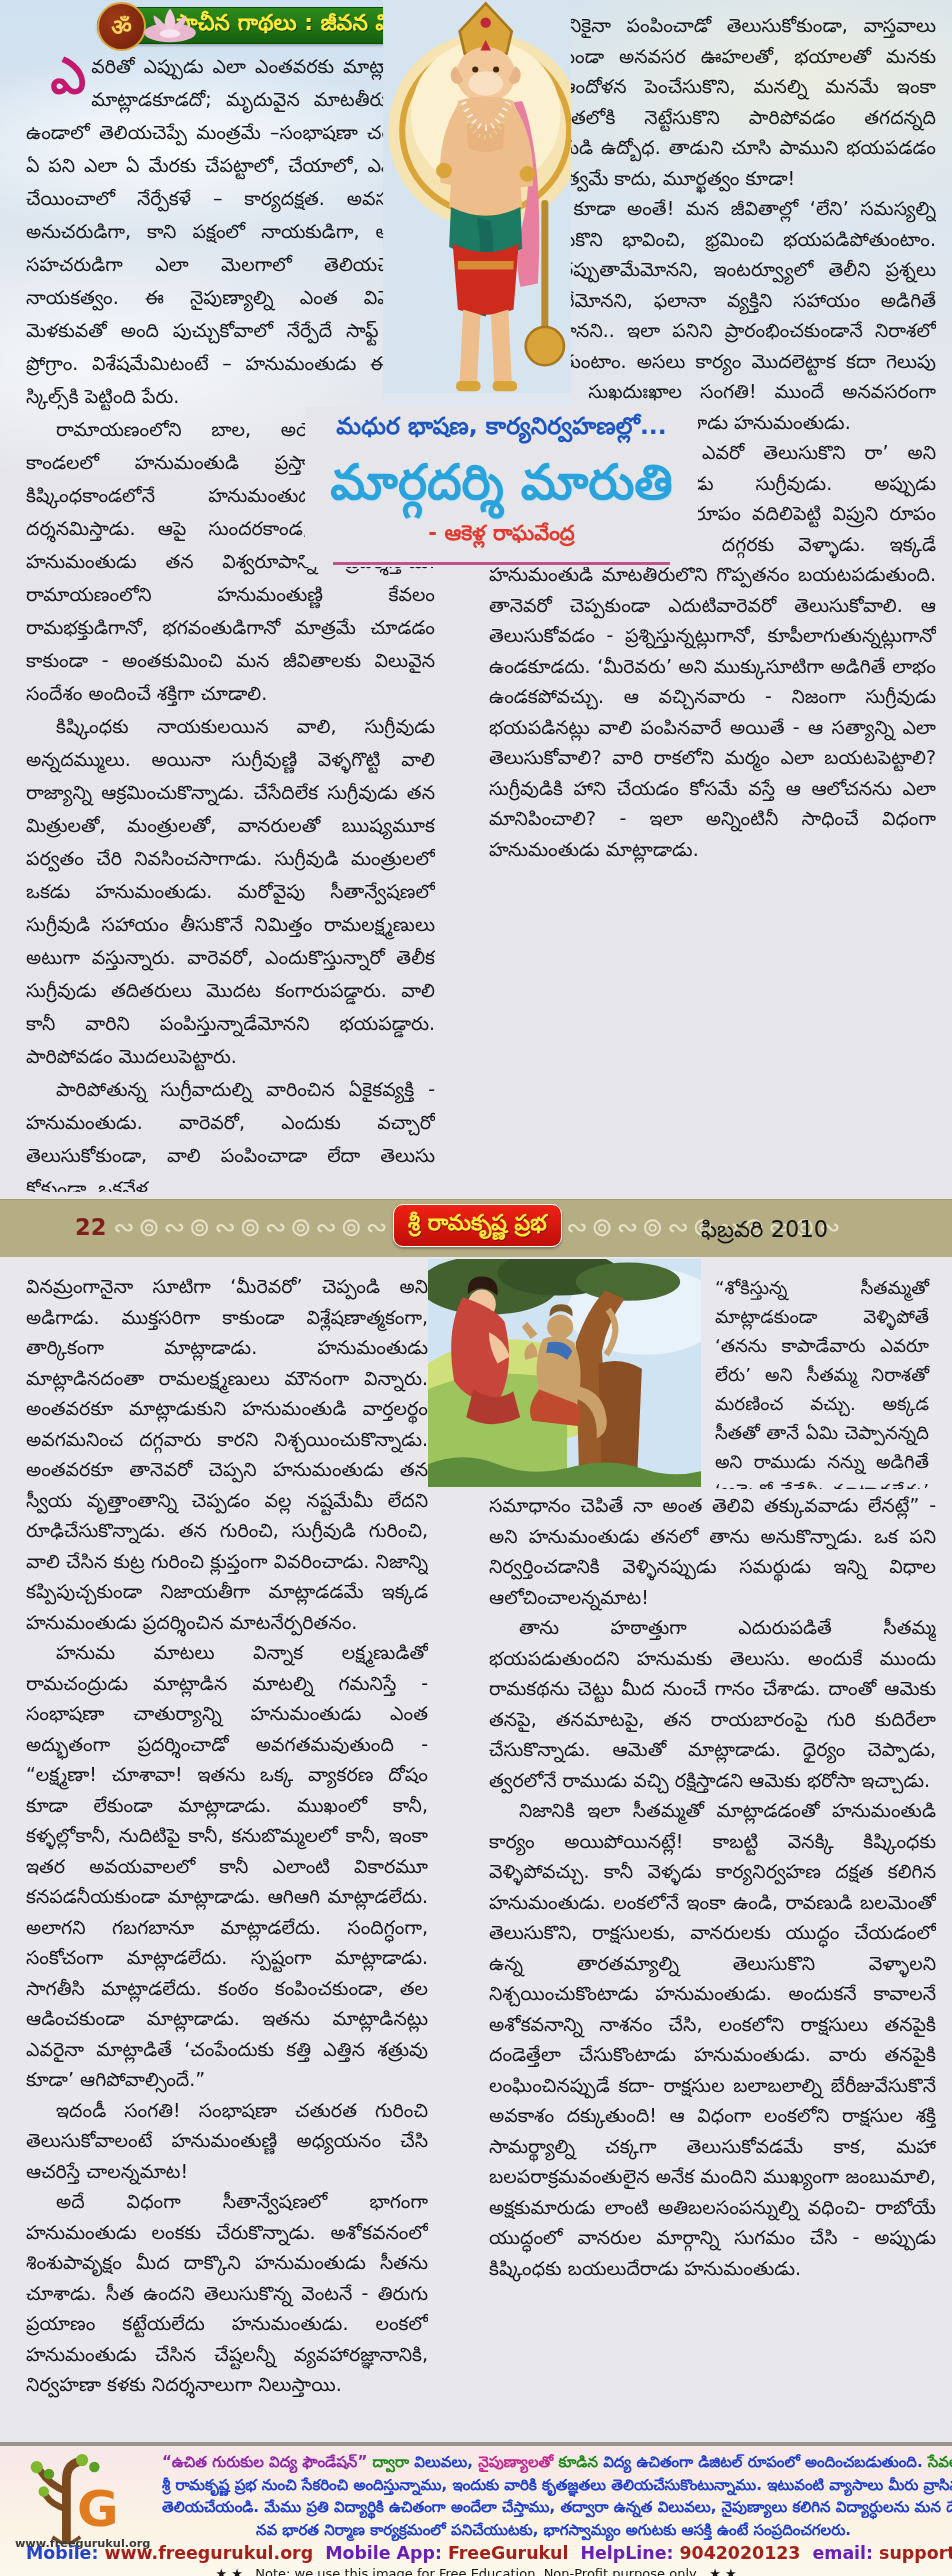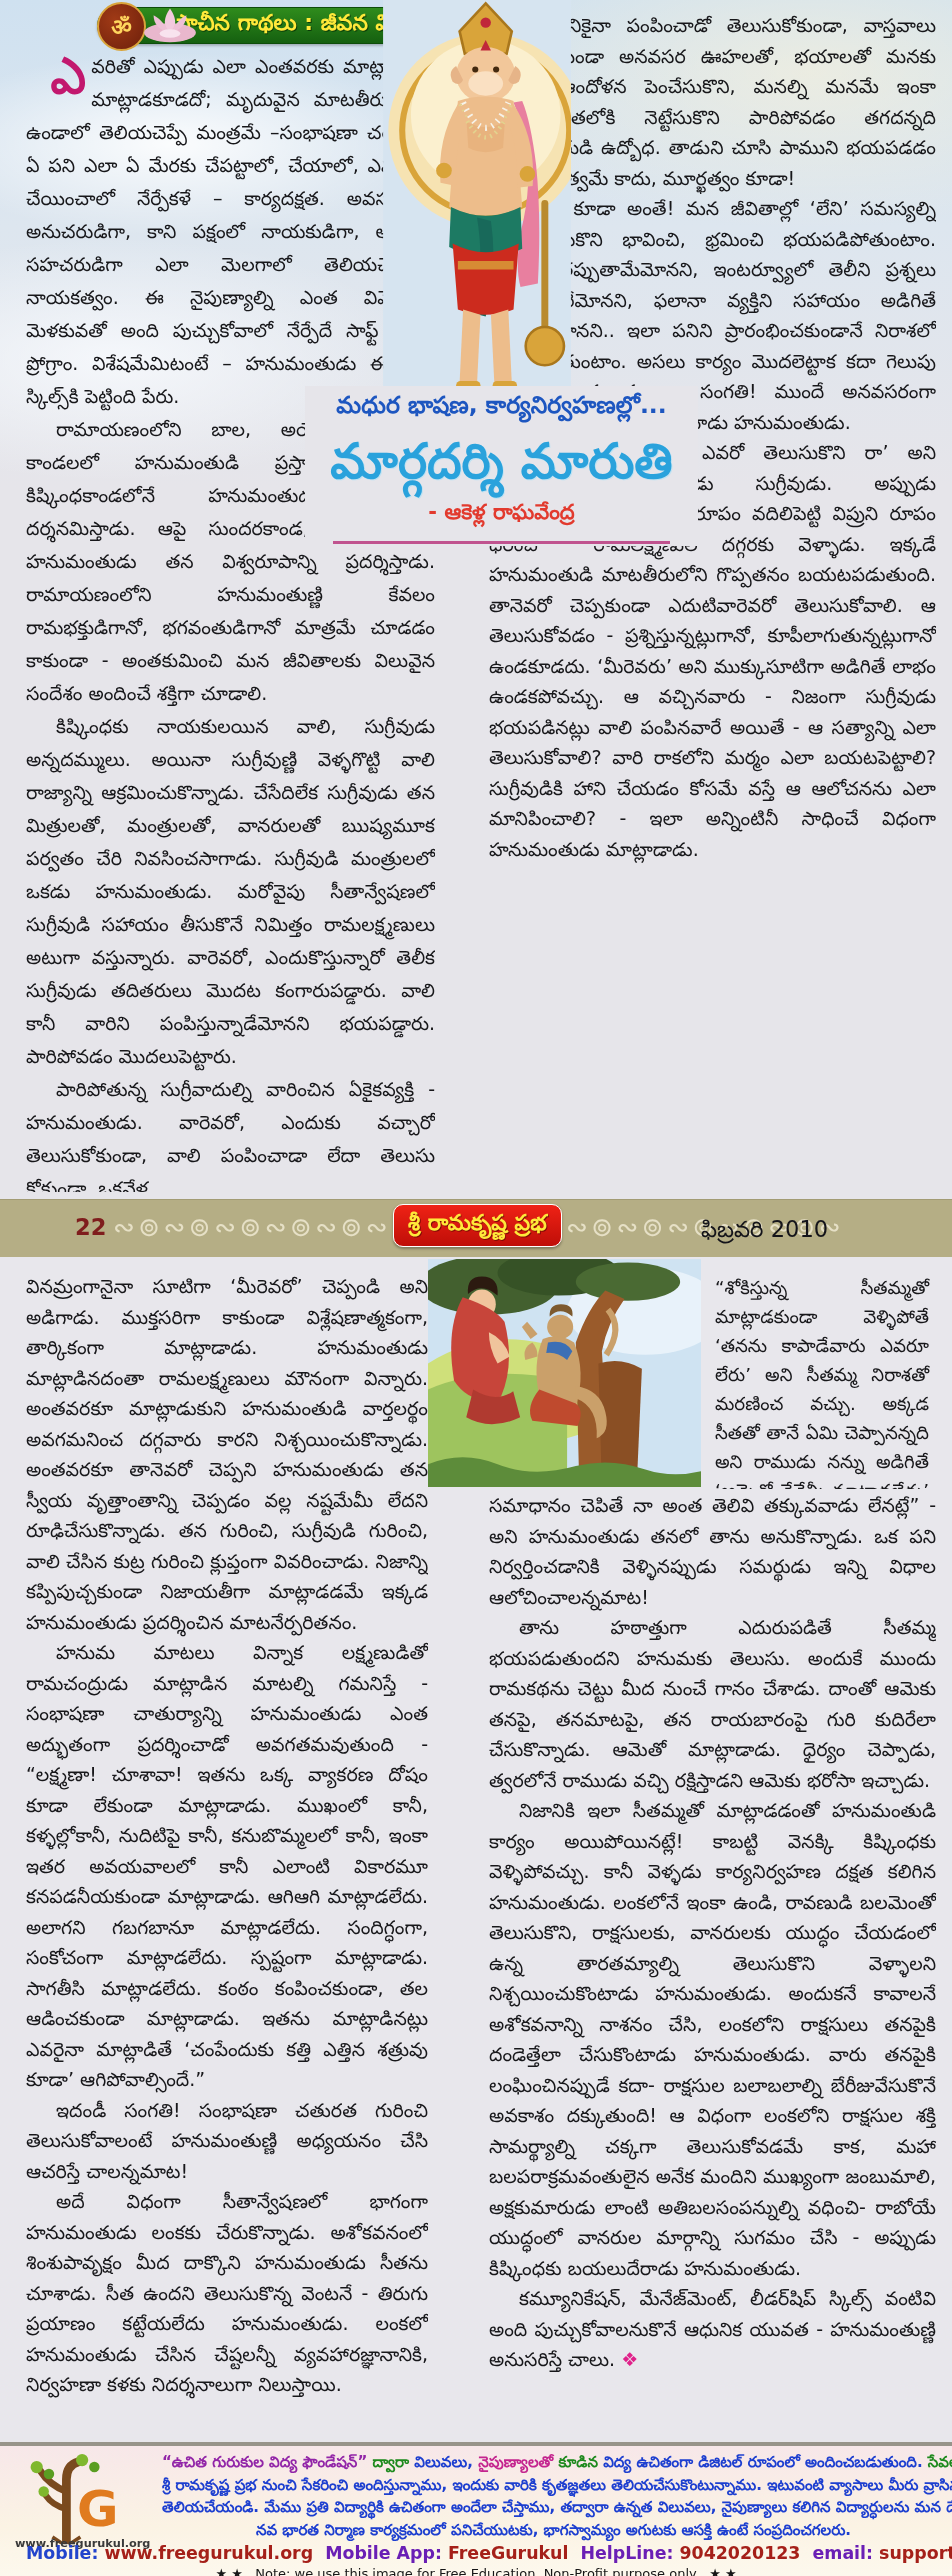--- a/index.html
+++ b/index.html
@@ -19,21 +19,21 @@
     background:radial-gradient(circle at 35% 35%, #a03a16, #6d1f0b);border:2.6px solid #d9a43a;
     display:flex;align-items:center;justify-content:center;color:#ffd65e;font-size:22.6px;font-weight:bold;z-index:4;}
   .lotus{position:absolute;left:138px;top:5.2px;width:64px;height:38px;z-index:5;}
 
   .p1col{position:absolute;color:#17171a;text-align:justify;}
   #p1-left{left:26px;top:50px;width:409px;height:1142px;font-size:19px;line-height:33px;overflow:hidden;}
   #p1-right{left:489px;top:10.4px;width:447px;height:1184px;font-size:19px;line-height:30.5px;overflow:hidden;}
   .indent{text-indent:30px;margin:0;}
   .dropcap{float:left;font-size:50px;line-height:44px;color:#c2186e;font-weight:bold;padding:3.5px 5.2px 0 24.4px;}
 
-  #heading-box{position:absolute;left:305px;top:386px;width:393px;z-index:6;background:#e6e5ea;
+  #heading-box{position:absolute;left:305px;top:407px;width:393px;z-index:6;background:#e6e5ea;
     text-align:center;padding:5.2px 0 1.7px 0;}
   .kicker{color:#1d56c0;font-size:23.5px;font-weight:bold;margin:0 0 5.2px 0;}
   .big-title{color:#2aa2dc;font-size:49px;font-weight:bold;margin:12px;line-height:52px;
     text-shadow:0.9px 0.9px 0 #bfe2f2;}
   .author{color:#e23a2e;font-size:21px;font-weight:bold;margin:7px 0 12.2px 0;}
   .heading-rule{height:2.6px;background:#c0538f;width:86%;margin:0 auto;}
 
   #hanuman{position:absolute;left:383px;top:0;width:188px;height:407px;z-index:5;}
 
   
@@ -217,21 +217,20 @@
     </div>
 
     <div id="p2-right-narrow">
       <p style="margin:7px;">“శోకిస్తున్న సీతమ్మతో మాట్లాడకుండా వెళ్ళిపోతే ‘తనను కాపాడేవారు ఎవరూ లేరు’ అని సీతమ్మ నిరాశతో మరణించ వచ్చు. అక్కడ సీతతో తానే ఏమి చెప్పానన్నది అని రాముడు నన్ను అడిగితే ‘ఆమెతో నేనేమీ మాట్లాడలేదు’ అన్న</p>
     </div>
 
     <div id="p2-right-main">
       <p style="margin:0;">సమాధానం చెపితే నా అంత తెలివి తక్కువవాడు లేనట్లే” - అని హనుమంతుడు తనలో తాను అనుకొన్నాడు. ఒక పని నిర్వర్తించడానికి వెళ్ళినప్పుడు సమర్థుడు ఇన్ని విధాల ఆలోచించాలన్నమాట!</p>
       <p class="indent">తాను హఠాత్తుగా ఎదురుపడితే సీతమ్మ భయపడుతుందని హనుమకు తెలుసు. అందుకే ముందు రామకథను చెట్టు మీద నుంచే గానం చేశాడు. దాంతో ఆమెకు తనపై, తనమాటపై, తన రాయబారంపై గురి కుదిరేలా చేసుకొన్నాడు. ఆమెతో మాట్లాడాడు. ధైర్యం చెప్పాడు, త్వరలోనే రాముడు వచ్చి రక్షిస్తాడని ఆమెకు భరోసా ఇచ్చాడు.</p>
       <p class="indent">నిజానికి ఇలా సీతమ్మతో మాట్లాడడంతో హనుమంతుడి కార్యం అయిపోయినట్లే! కాబట్టి వెనక్కి కిష్కింధకు వెళ్ళిపోవచ్చు. కానీ వెళ్ళడు కార్యనిర్వహణ దక్షత కలిగిన హనుమంతుడు. లంకలోనే ఇంకా ఉండి, రావణుడి బలమెంతో తెలుసుకొని, రాక్షసులకు, వానరులకు యుద్ధం చేయడంలో ఉన్న తారతమ్యాల్ని తెలుసుకొని వెళ్ళాలని నిశ్చయించుకొంటాడు హనుమంతుడు. అందుకనే కావాలనే అశోకవనాన్ని నాశనం చేసి, లంకలోని రాక్షసులు తనపైకి దండెత్తేలా చేసుకొంటాడు హనుమంతుడు. వారు తనపైకి లంఘించినప్పుడే కదా- రాక్షసుల బలాబలాల్ని బేరీజువేసుకొనే అవకాశం దక్కుతుంది! ఆ విధంగా లంకలోని రాక్షసుల శక్తి సామర్థ్యాల్ని చక్కగా తెలుసుకోవడమే కాక, మహా బలపరాక్రమవంతులైన అనేక మందిని ముఖ్యంగా జంబుమాలి, అక్షకుమారుడు లాంటి అతిబలసంపన్నుల్ని వధించి- రాబోయే యుద్ధంలో వానరుల మార్గాన్ని సుగమం చేసి - అప్పుడు కిష్కింధకు బయలుదేరాడు హనుమంతుడు.</p>
-      <p class="indent"><span>కమ్యూనికేషన్, మేనేజ్‌మెంట్, లీడర్‌షిప్ స్కిల్స్ వంటివి అంది పుచ్చుకోవాలనుకొనే ఆధునిక యువత - హనుమంతుణ్ణి అనుసరిస్తే చాలు.</span> <span class="end-mark">❖</span></p>
     </div>
   </div>
 
   <div id="footer">
     <svg id="logo" viewBox="0 0 150 104">
       <path d="M60 100 L60 30 Q60 14 74 10" fill="none" stroke="#7a4a1e" stroke-width="10" stroke-linecap="round"></path>
       <path d="M60 44 Q40 36 30 20" fill="none" stroke="#7a4a1e" stroke-width="8" stroke-linecap="round"></path>
       <path d="M60 64 Q44 60 36 48" fill="none" stroke="#7a4a1e" stroke-width="7" stroke-linecap="round"></path>
       <circle cx="26" cy="16" r="7" fill="#7fb82e"></circle>
       <circle cx="40" cy="24" r="6" fill="#5a9e22"></circle>

